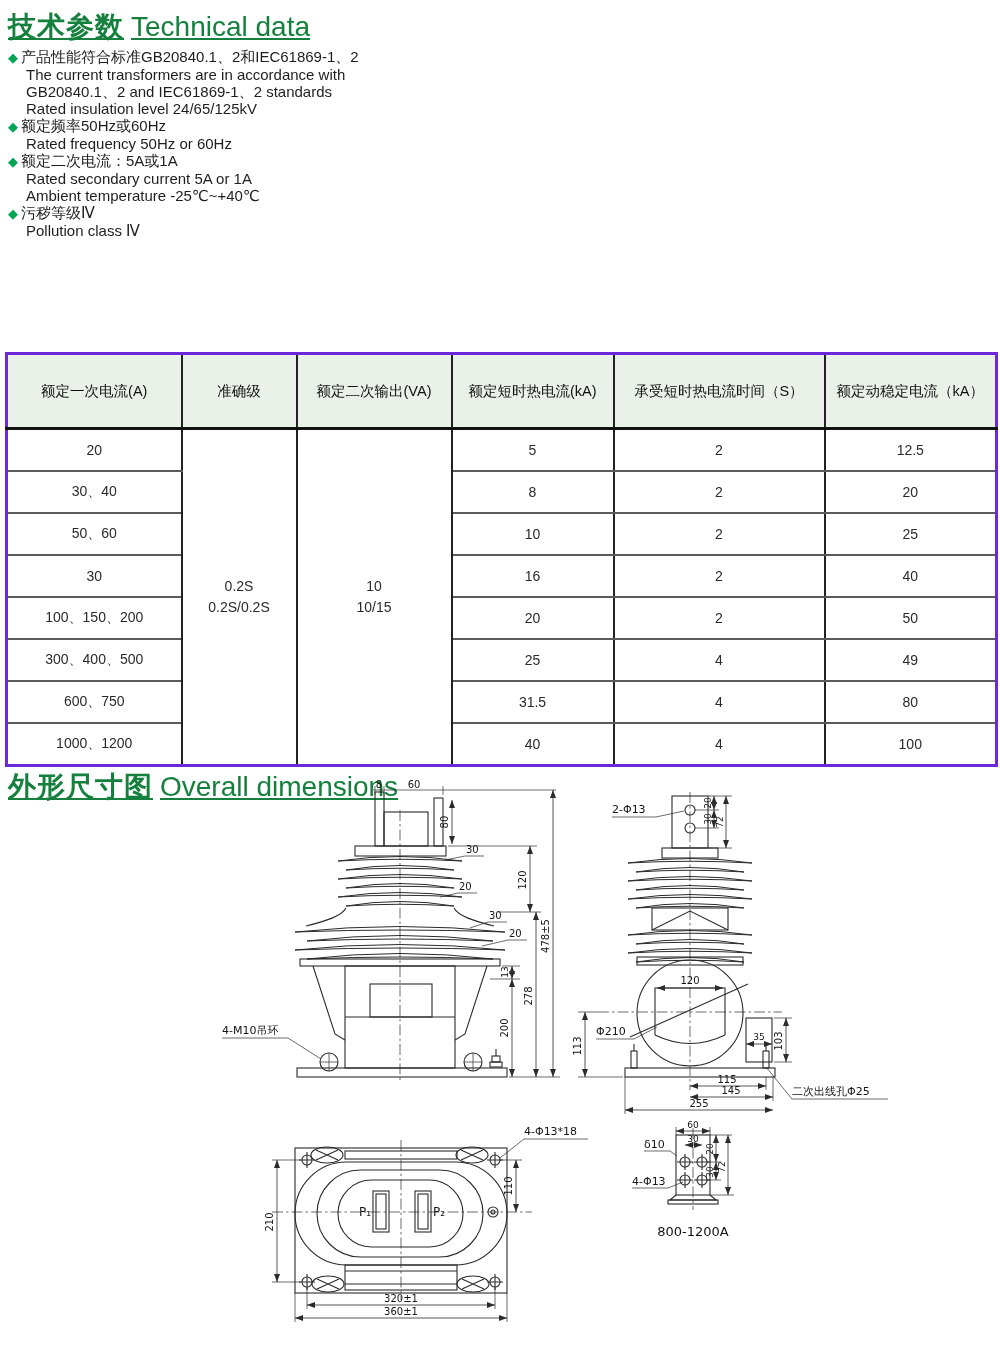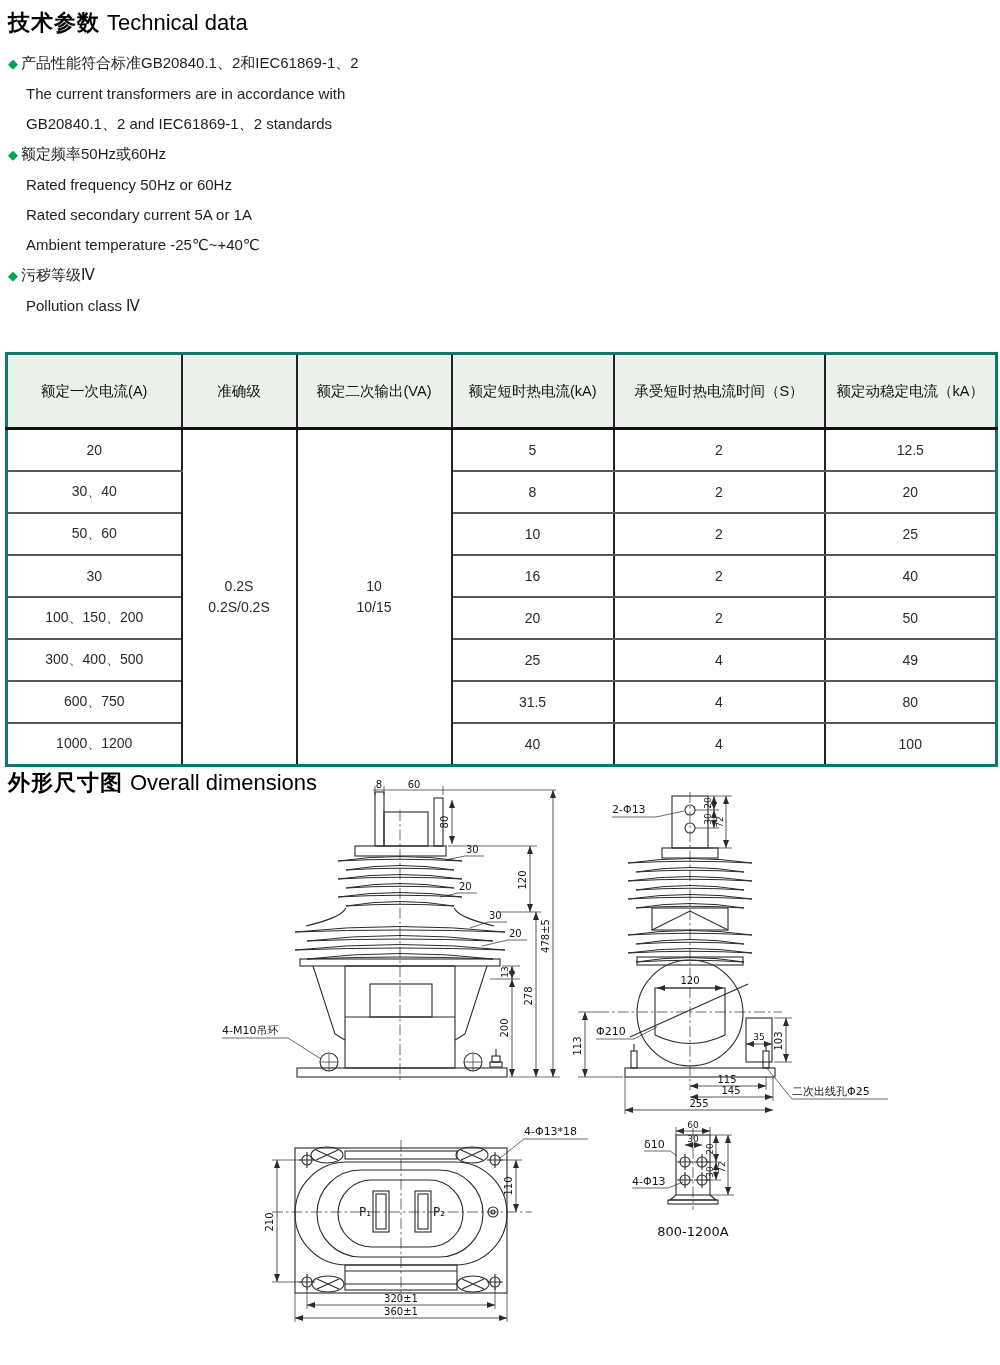--- a/index.html
+++ b/index.html
@@ -1,32 +1,32 @@
 <!DOCTYPE html>
 <html><head>
 <meta charset="utf-8">
 <style>
   html,body{margin:0;padding:0;}
   body{width:1000px;height:1365px;background:#ffffff;
        font-family:"Liberation Sans","DejaVu Sans",sans-serif;color:#222;}
   .page{position:relative;width:1000px;height:1365px;overflow:hidden;background:#fff;}
 
-  .heading{position:absolute;left:8px;font-size:22px;color:#000000;white-space:nowrap;}
+  .heading{position:absolute;left:8px;font-size:28px;color:#15803d;white-space:nowrap;text-decoration:underline;}
   .heading .zh{font-weight:bold;letter-spacing:1px;}
   .heading .en{margin-left:7px;}
   #h1{top:8px;}
   #h2{top:768px;}
 
-  .bullets{position:absolute;left:8px;top:48px;width:640px;font-size:15px;line-height:30px;color:#1e1e1e;}
+  .bullets{position:absolute;left:8px;top:48px;width:640px;font-size:15px;line-height:17px;color:#1e1e1e;}
   .dia{color:#00A551;font-size:13px;margin-right:3px;}
   .en-line{padding-left:18px;}
 
   table#spec{position:absolute;left:5px;top:352px;width:990px;border-collapse:collapse;
              table-layout:fixed;text-align:center;color:#2a2a2a;
-             border:3px solid #0f766e;}
+             border:3px solid #6d28d9;}
   table#spec th{height:70px;background:#e9f1e9;font-weight:normal;font-size:14.5px;color:#111;
                 border:2px solid #222;border-bottom:3px solid #111;}
   table#spec td{height:38px;font-size:14px;
                 border-left:2px solid #222;border-right:2px solid #222;
                 border-top:2px solid #5a5a5a;border-bottom:2px solid #5a5a5a;}
   td.merge div{line-height:21px;text-align:center;}
 
   svg#draw{position:absolute;left:0;top:780px;overflow:visible;}
   .ol{fill:none;stroke:#2b2b2b;stroke-width:1.1;}
   .olw{fill:#ffffff;stroke:#2b2b2b;stroke-width:1;}
@@ -49,26 +49,28 @@
     <span class="zh">技术参数</span><span class="en">Technical data</span>
   </div>
 
   <div class="bullets">
     <div class="bullet">
       <div><span class="dia">◆</span><span>产品性能符合标准GB20840.1、2和IEC61869-1、2</span></div>
       <div class="en-line">The current transformers are in accordance with</div>
       <div class="en-line">GB20840.1、2 and IEC61869-1、2 standards</div>
     </div>
     <div class="bullet">
+      <div class="en-line">Rated insulation level 24/65/125kV</div>
     </div>
     <div class="bullet">
       <div><span class="dia">◆</span><span>额定频率50Hz或60Hz</span></div>
       <div class="en-line">Rated frequency 50Hz or 60Hz</div>
     </div>
     <div class="bullet">
+      <div><span class="dia">◆</span><span>额定二次电流：5A或1A</span></div>
       <div class="en-line">Rated secondary current 5A or 1A</div>
     </div>
     <div class="bullet">
       <div class="en-line">Ambient temperature -25℃~+40℃</div>
     </div>
     <div class="bullet">
       <div><span class="dia">◆</span><span>污秽等级Ⅳ</span></div>
       <div class="en-line">Pollution class Ⅳ</div>
     </div>
   </div>

